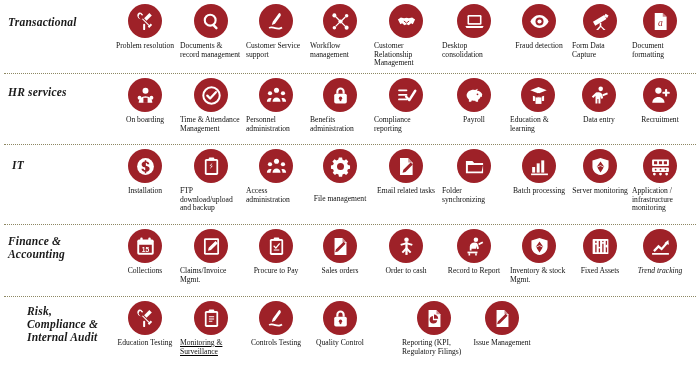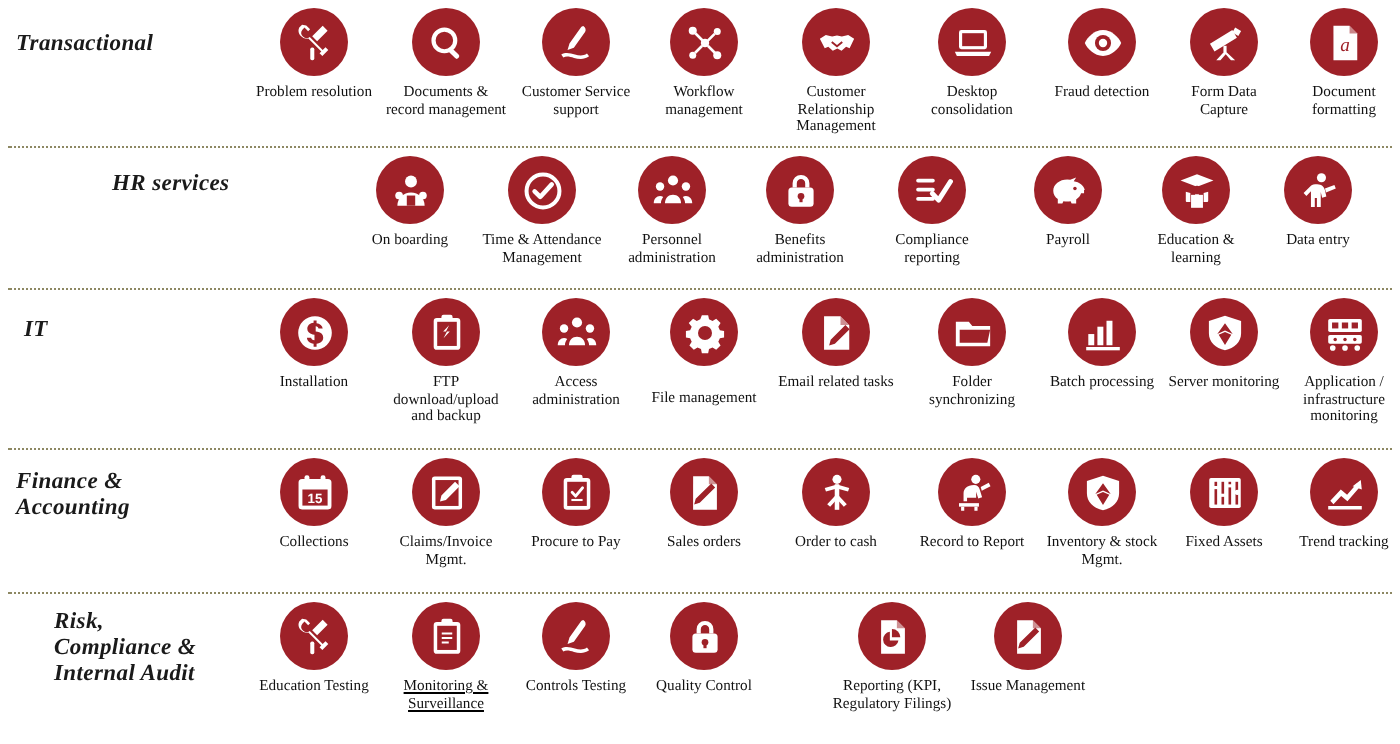--- a/index.html
+++ b/index.html
@@ -10,21 +10,20 @@
     overflow:hidden;
     position:relative;
   }
   .sheet{position:relative;width:700px;height:372px;}
 
   .row{
     position:relative;
     display:flex;
     align-items:flex-start;
     box-sizing:border-box;
-    gap:12px;
   }
   .row-label{
     width:112px;
     flex:0 0 112px;
     box-sizing:border-box;
     padding-left:8px;
     font-family:"Liberation Serif", serif;
     font-weight:bold;
     font-style:italic;
     font-size:11.5px;
@@ -53,36 +52,35 @@
     display:flex;align-items:center;justify-content:center;
     flex:0 0 34px;
   }
   .ico svg{display:block;}
   .cap{
     margin-top:4px;
     font-family:"Liberation Serif", serif;
     font-size:7.6px;
     line-height:8.6px;
     color:#111111;
-    text-align:center;
     max-width:66px;
   }
   .divider{
     height:0;
     border-top:1.4px dotted #8d8863;
     margin:0 4px;
   }
   
   .r1{height:73px;}
   .r2{height:70px;}
   .r3{height:79px;}
   .r4{height:71px;}
   .r5{height:72px;}
   .r1 .row-label{padding-top:16px;}
-  .r2 .row-label{padding-top:12px;margin-left:48px;}
+  .r2 .row-label{padding-top:12px;}
   .r3 .row-label{padding-top:14px;}
   .r4 .row-label{padding-top:10px;}
   .r5 .row-label{padding-top:8px;}
 </style>
 </head>
 <body style="background: rgb(255, 255, 255);">
 
 <div class="sheet">
 
   <div class="row r1">
@@ -497,21 +495,21 @@
           <div class="cap" style="color: rgb(17, 17, 17);">Fixed Assets</div>
         </div>
         <div class="cell" style="width: 60px;">
           <div class="ico" style="background: rgb(158, 33, 40);">
             <svg width="21" height="21" viewBox="0 0 24 24" fill="#ffffff">
               <path d="M2.4 19.4h19.2v2H2.4v-2z"></path>
               <path d="M3.6 16.4l6-6.4 3.6 3 5.6-6.4 1.9 1.7-7.3 8.4-3.6-3-4.4 4.7-1.8-2z"></path>
               <path d="M21 4.6l.6 5.4-5.2-1.8L21 4.6z"></path>
             </svg>
           </div>
-          <div class="cap" style="color: rgb(17, 17, 17);">Trend tracking</div>
+          <div class="cap" style="color: rgb(17, 17, 17); font-style: italic;">Trend tracking</div>
         </div>
       </div>
   </div>
   <div class="divider" style="border-top-color: rgb(141, 136, 99);"></div>
 
   <div class="row r5">
     <div class="row-label" style="color: rgb(26, 26, 26); padding-left: 27px;">Risk, Compliance &amp; Internal Audit</div>
     <div class="row-items">
         <div class="cell" style="width: 66px;">
           <div class="ico" style="background: rgb(158, 33, 40);">

